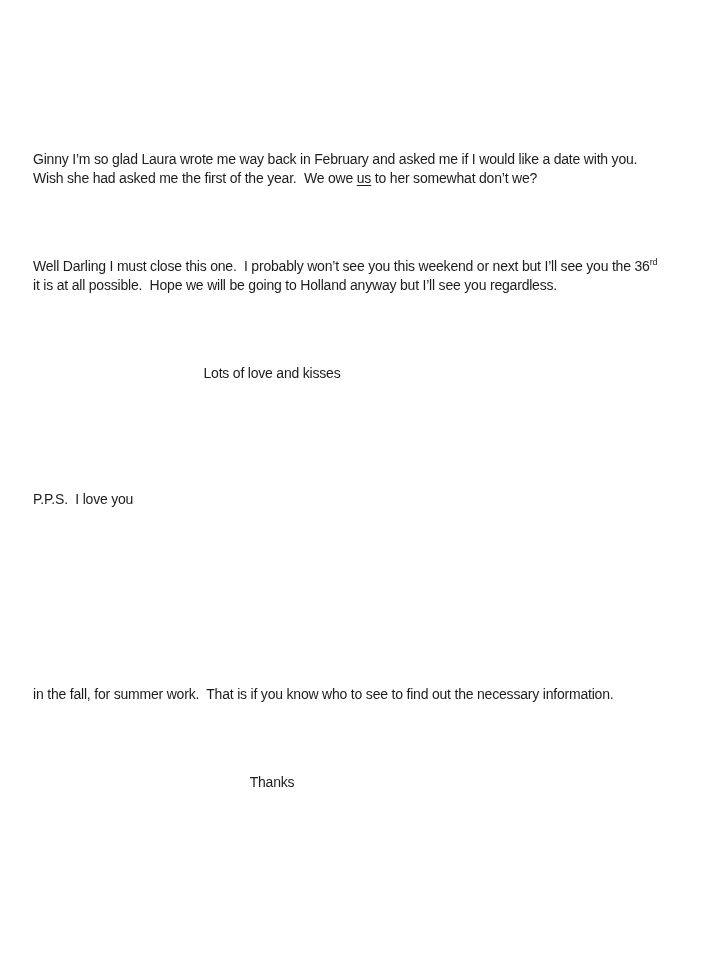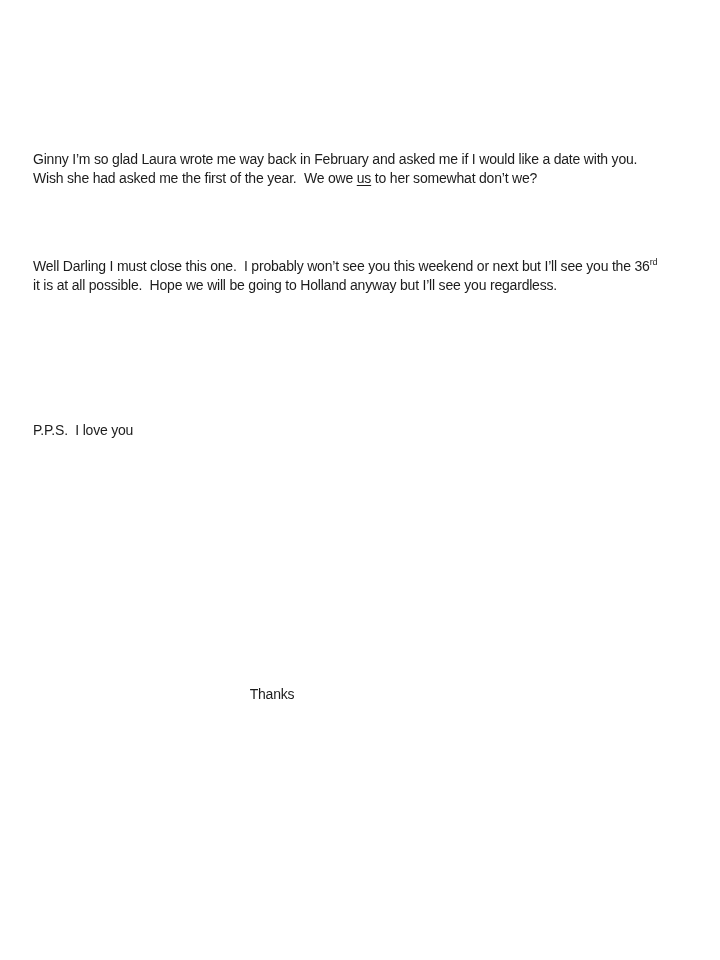--- a/index.html
+++ b/index.html
@@ -52,26 +52,27 @@
 </style>
 </head>
 <body>
 
 <div class="page">
 
   <p class="para"><span>Ginny I’m so glad Laura wrote me way back in February and asked me if I would like a date with you.</span><br><span>Wish she had asked me the first of the year.  We owe </span><u>us</u><span> to her somewhat don’t we?</span></p>
 
   <p class="para"><span>Well Darling I must close this one.  I probably won’t see you this weekend or next but I’ll see you the 36</span><sup>rd</sup><br><span>it is at all possible.  Hope we will be going to Holland anyway but I’ll see you regardless.</span></p>
 
+  <p class="para centered">Lots of love and kisses</p>
 
 
 
   <p class="para">P.P.S.  I love you</p>
 
   <p class="para blank-line"><br></p>
 
-  <p class="para"><br></p>
+  <p class="para"><br><span>in the fall, for summer work.  That is if you know who to see to find out the necessary information.</span></p>
 
   <p class="para centered">Thanks</p>
 
   
 
 </div>
 
 </body></html>

